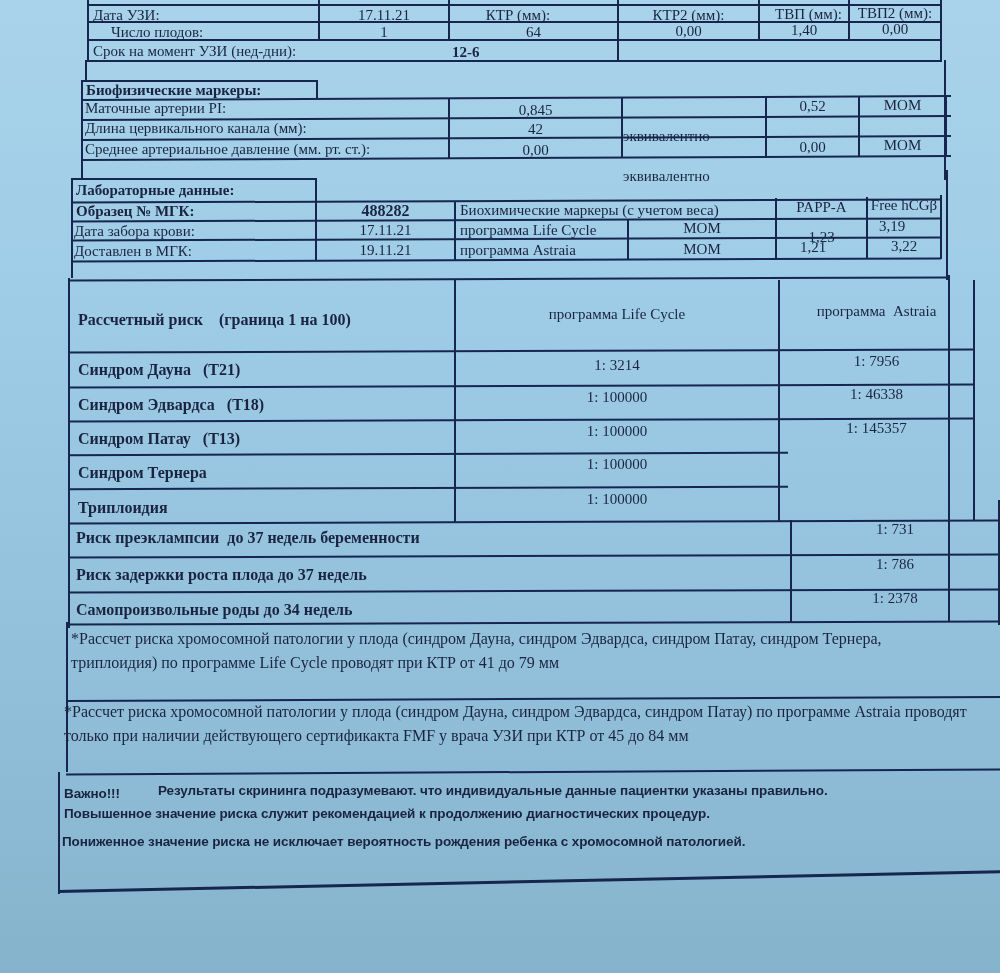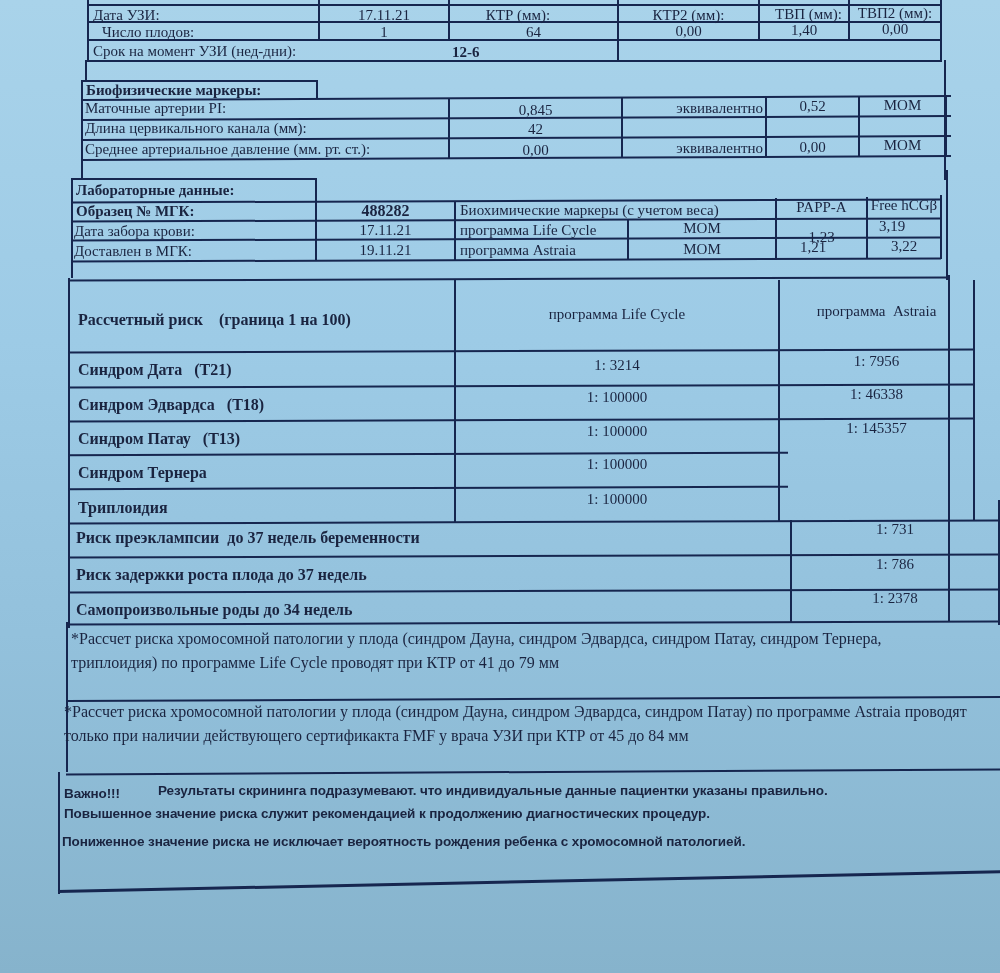--- a/index.html
+++ b/index.html
@@ -8,21 +8,21 @@
     background: linear-gradient(180deg, #a9d3ea 0%, #9dcbe6 35%, #93c1dc 65%, #86b3cc 100%);
     font-family: "Liberation Serif", serif;
     color: #1a2440;
     position: relative;
   }
   .abs { position: absolute; box-sizing: border-box; }
   .line { position: absolute; background: #16264f; }
   .t { position: absolute; white-space: nowrap; font-size: 15px; line-height: 18px; }
   .b { font-weight: bold; }
   .c { text-align: center; }
-  .r { text-align: right; }
+  .r { text-align: left; margin-top: 28px; }
   .big { font-size: 16px; }
   .note { font-size: 16px; line-height: 24px; white-space: normal; }
   .imp { font-family: "Liberation Sans", sans-serif; font-weight: bold; font-size: 13.5px; letter-spacing: -0.1px; }
 </style>
 </head>
 <body>
 
 <div>
 
   <div class="line" style="left:87px; top:0; width:2px; height:62px;"></div>
@@ -39,21 +39,21 @@
   <div class="line" style="left:758px; top:0; width:2px; height:41px;"></div>
   <div class="line" style="left:848px; top:0; width:2px; height:41px;"></div>
 
   <span class="t" style="left:93px; top:6px;">Дата УЗИ:</span>
   <span class="t c" style="left:320px; top:6px; width:128px;">17.11.21</span>
   <span class="t c" style="left:450px; top:6px; width:136px;">КТР (мм):</span>
   <span class="t c" style="left:619px; top:6px; width:139px;">КТР2 (мм):</span>
   <span class="t c" style="left:760px; top:5px; width:97px;">ТВП (мм):</span>
   <span class="t c" style="left:850px; top:4px; width:90px;">ТВП2 (мм):</span>
 
-  <span class="t" style="left:102px; top:23px;">Число плодов:</span>
+  <span class="t" style="left:111px; top:23px;">Число плодов:</span>
   <span class="t c" style="left:320px; top:23px; width:128px;">1</span>
   <span class="t c" style="left:450px; top:23px; width:167px;">64</span>
   <span class="t c" style="left:619px; top:22px; width:139px;">0,00</span>
   <span class="t c" style="left:760px; top:21px; width:88px;">1,40</span>
   <span class="t c" style="left:850px; top:20px; width:90px;">0,00</span>
 
   <span class="t" style="left:93px; top:42px;">Срок на момент УЗИ (нед-дни):</span>
   <span class="t b" style="left:452px; top:43px;">12-6</span>
 </div>
 
@@ -157,21 +157,21 @@
   <div class="line" style="left:778px; top:280px; width:2px; height:242px;"></div>
   <div class="line" style="left:790px; top:520px; width:2px; height:102px;"></div>
   <div class="line" style="left:973px; top:280px; width:2px; height:240px;"></div>
   <div class="line" style="left:998px; top:500px; width:2px; height:125px;"></div>
 
   <span class="t b big" style="left:78px; top:311px; white-space:pre;">Рассчетный риск    (граница 1 на 100)</span>
   <span class="t c" style="left:456px; top:305px; width:322px;">программа Life Cycle</span>
   <span class="t c" style="left:780px; top:302px; width:193px; white-space:pre;">программа  Astraia</span>
 
   <div>
-    <span class="t b big" style="left:78px; top:361px; white-space:pre;">Синдром Дата   (T21)</span>
+    <span class="t b big" style="left:78px; top:361px; white-space:pre;">Синдром Дауна   (T21)</span>
     <span class="t c" style="left:456px; top:356px; width:322px;">1: 3214</span>
     <span class="t c" style="left:780px; top:352px; width:193px;">1: 7956</span>
   </div>
   <div>
     <span class="t b big" style="left:78px; top:396px; white-space:pre;">Синдром Эдвардса   (T18)</span>
     <span class="t c" style="left:456px; top:388px; width:322px;">1: 100000</span>
     <span class="t c" style="left:780px; top:385px; width:193px;">1: 46338</span>
   </div>
   <div>
     <span class="t b big" style="left:78px; top:430px; white-space:pre;">Синдром Патау   (T13)</span>

